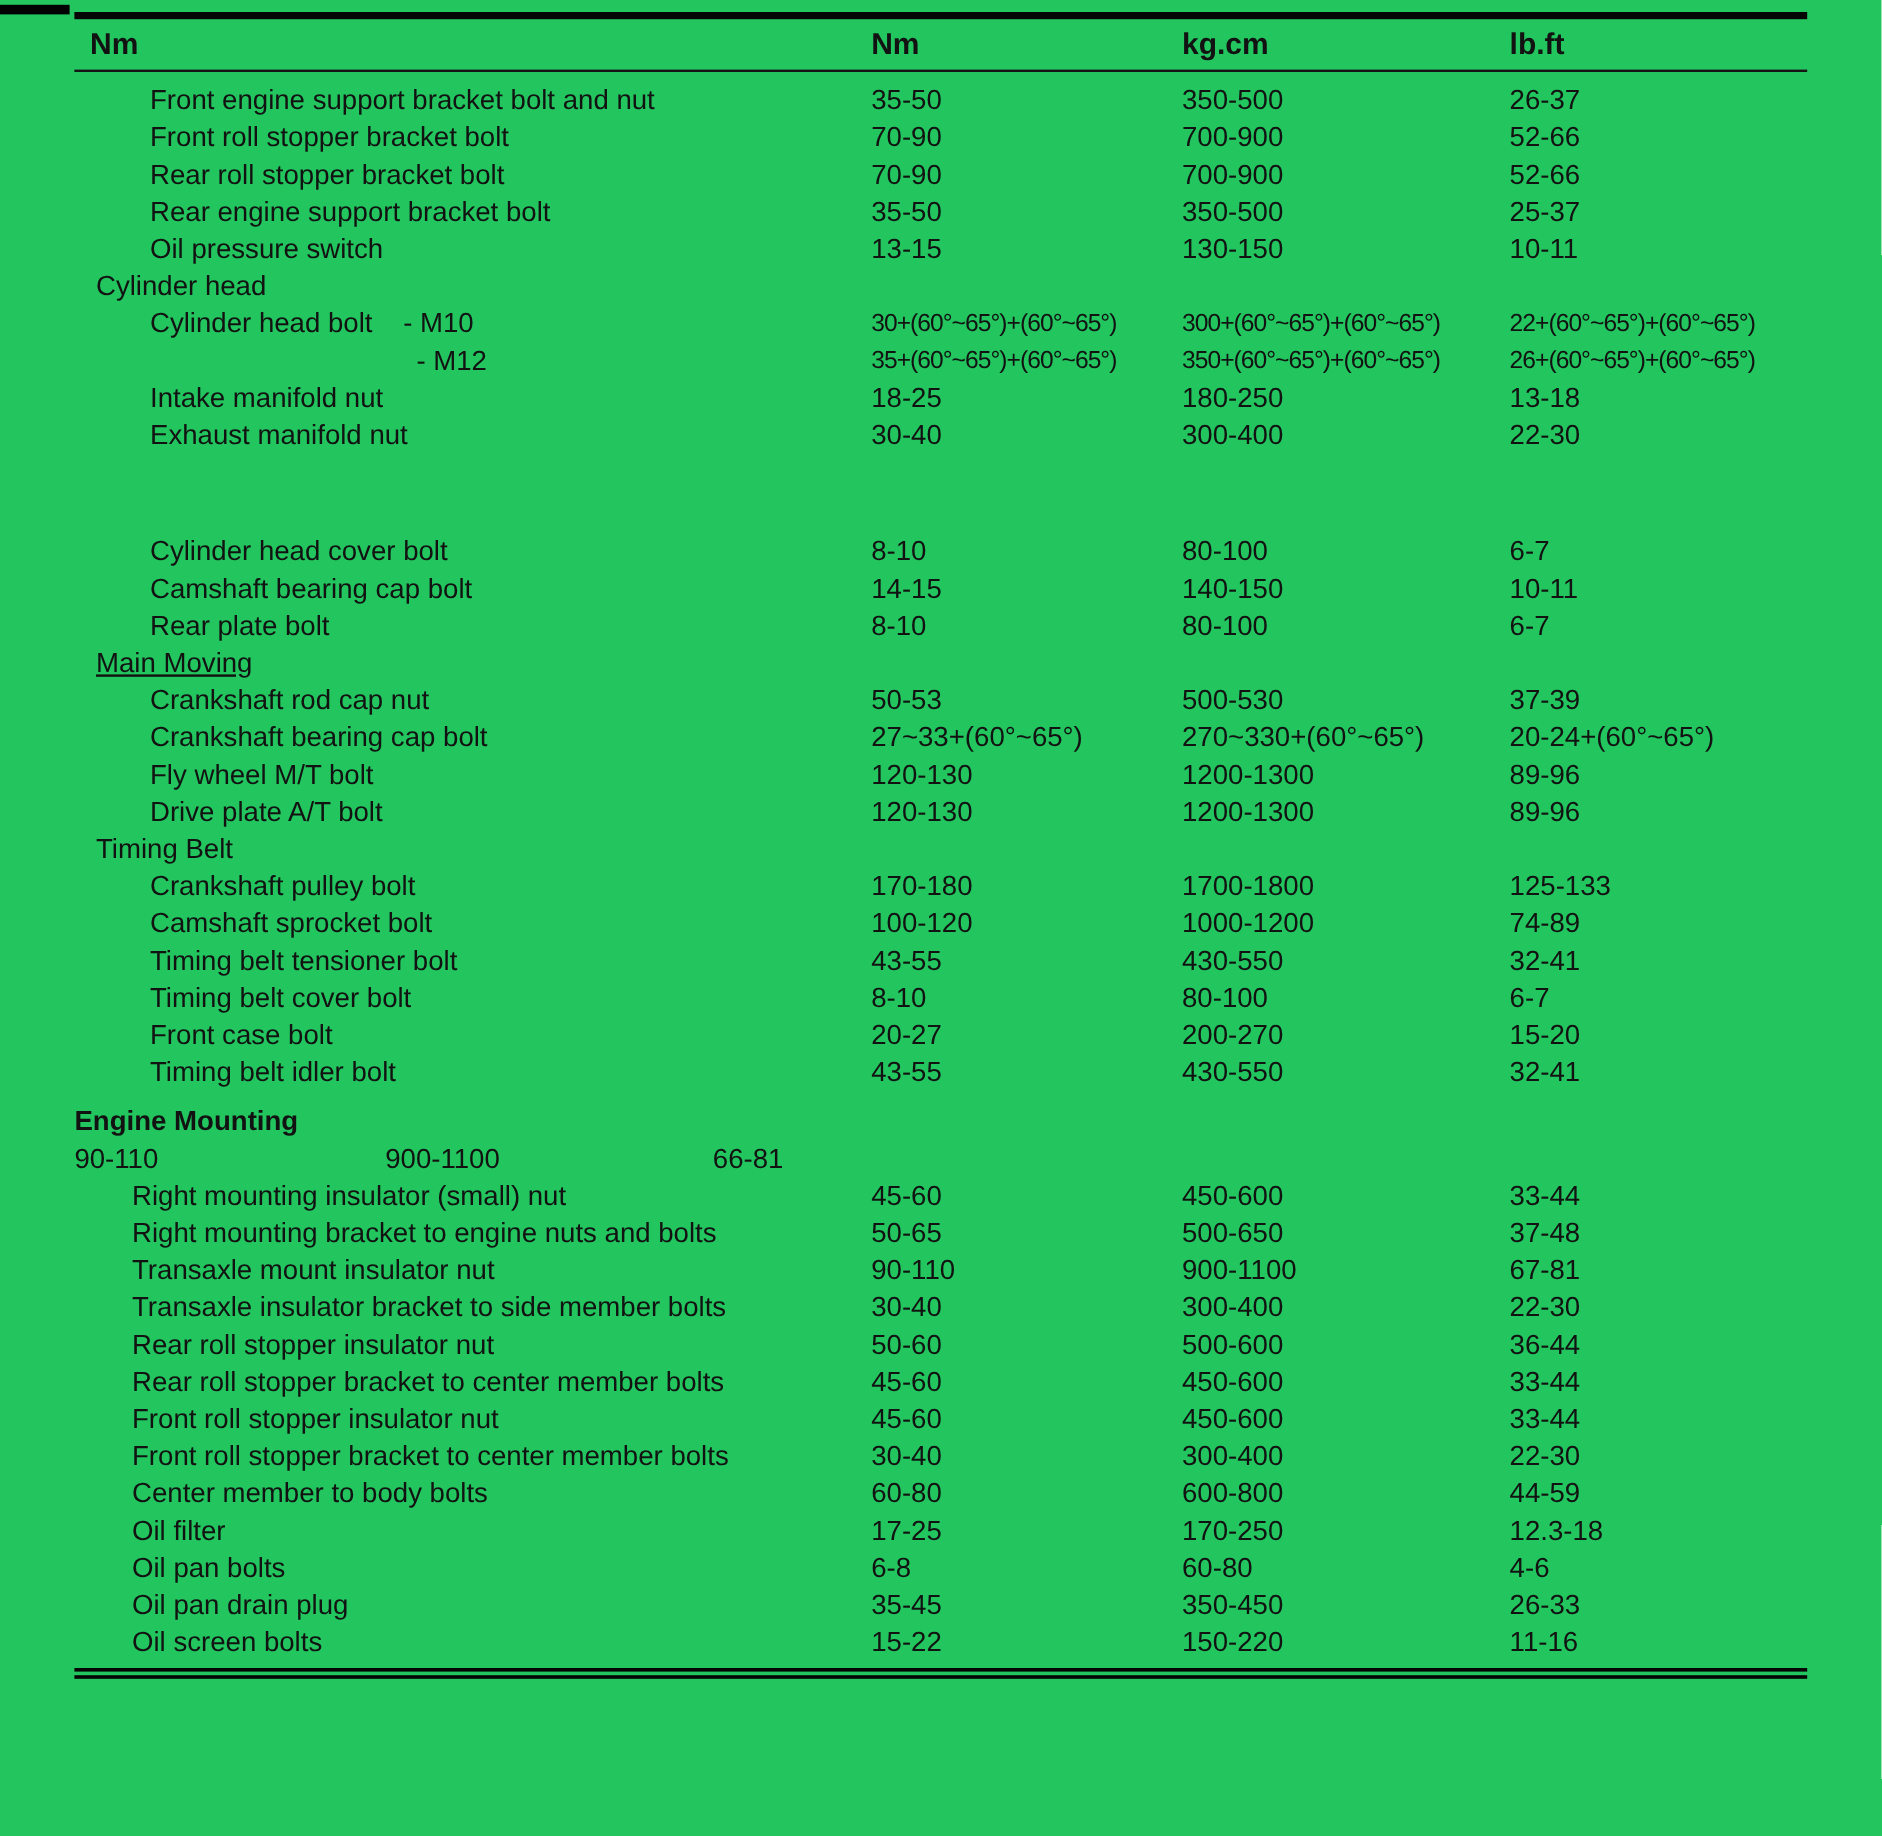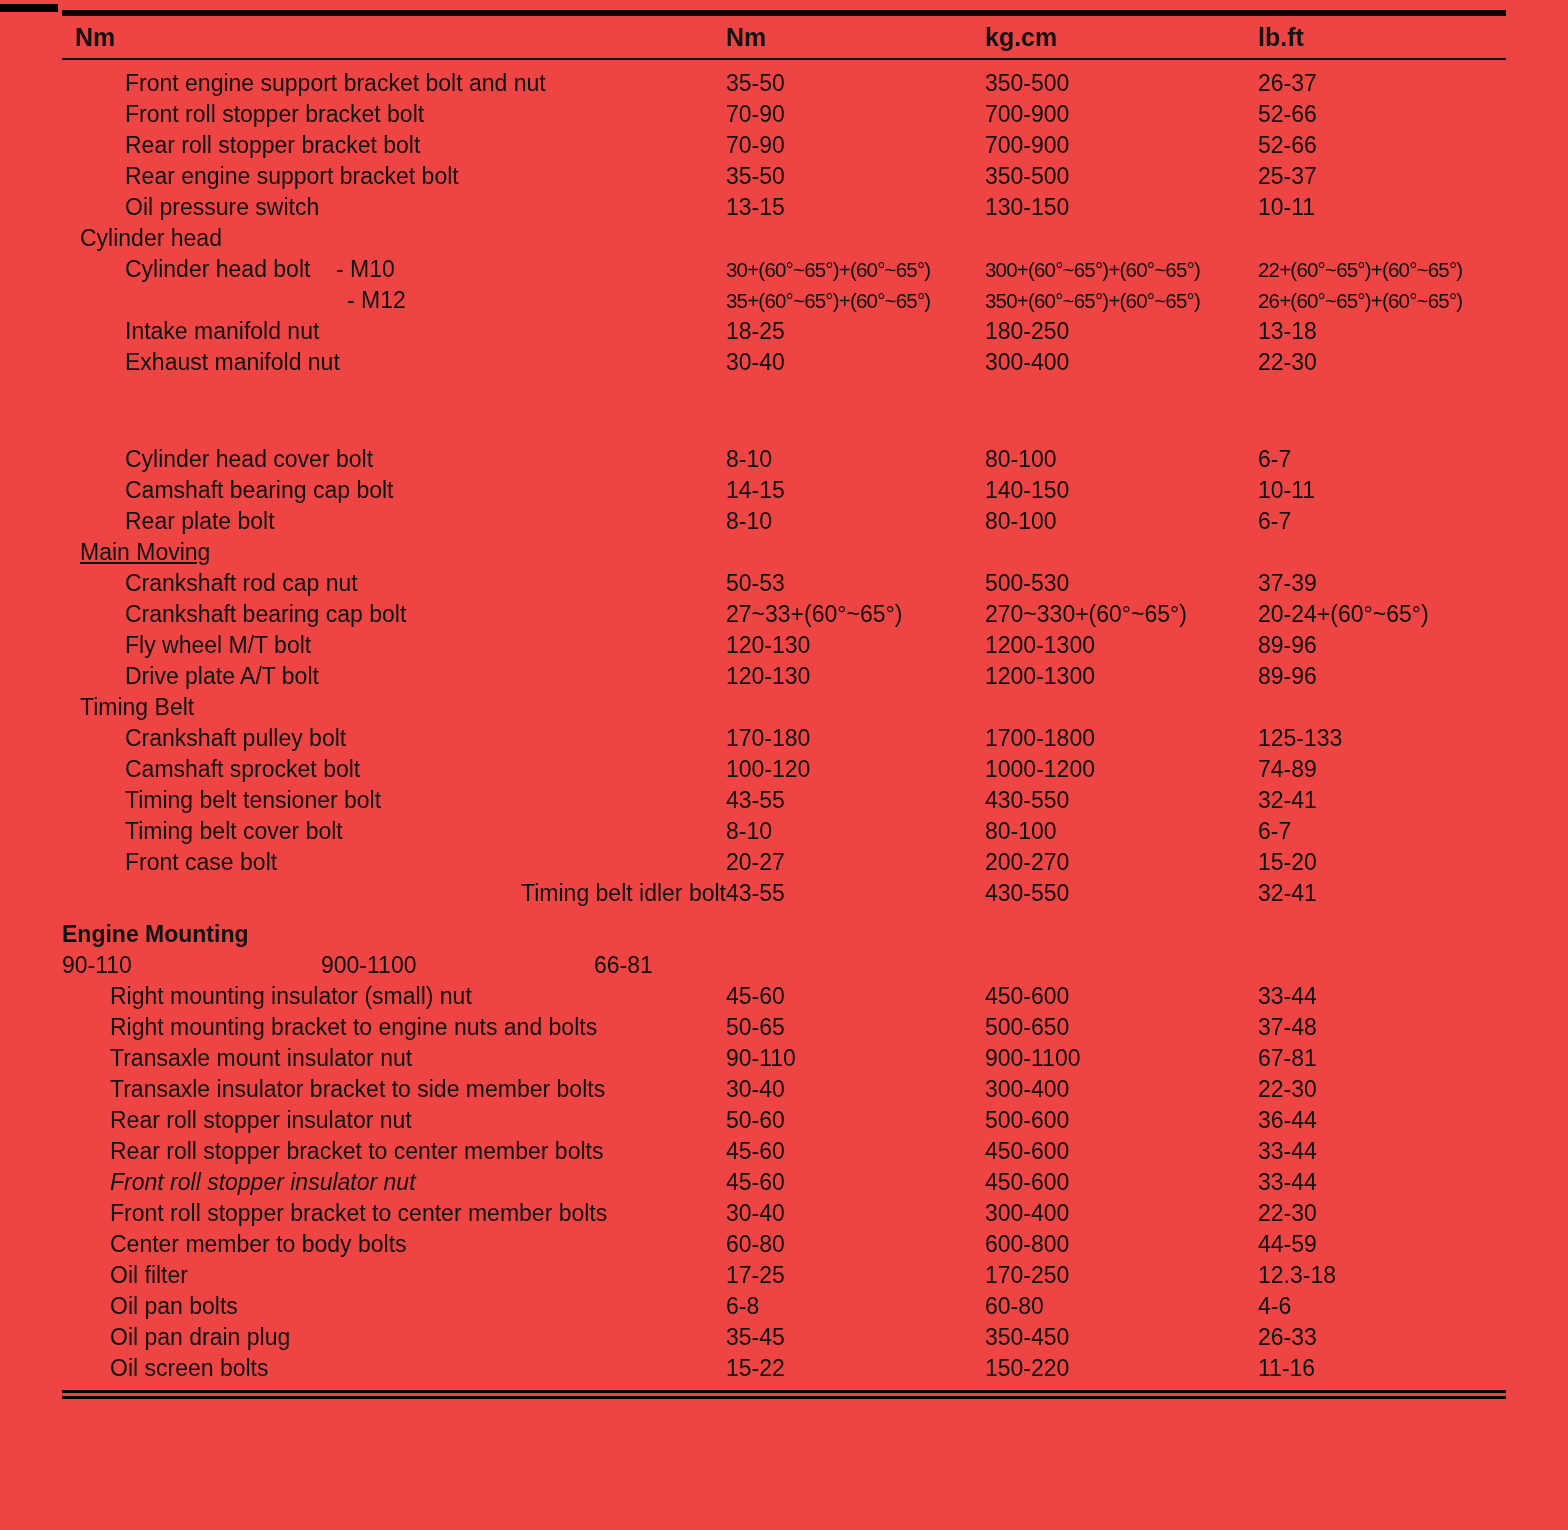--- a/index.html
+++ b/index.html
@@ -1,21 +1,21 @@
 <!DOCTYPE html>
 <html><head>
 <meta charset="utf-8">
 <style>
   html, body { margin: 0; padding: 0; background: #ffffff; }
   .page {
     position: relative;
     width: 1568px;
     height: 1530px;
     box-sizing: border-box;
-    background: #ef4444;
+    background: #22c55e;
     color: #121212;
     font-family: "Liberation Sans", sans-serif;
     padding: 10px 62px 0 62px;
     overflow: hidden;
   }
   .artifact-topleft {
     position: absolute;
     top: 4px; left: 0;
     width: 58px; height: 8px;
     background: #000;
@@ -215,21 +215,21 @@
         <div class="col col-kgcm">80-100</div>
         <div class="col col-lbft">6-7</div>
       </div>
       <div class="row item">
         <div class="col col-item" style="padding-left: 63px;">Front case bolt</div>
         <div class="col col-nm">20-27</div>
         <div class="col col-kgcm">200-270</div>
         <div class="col col-lbft">15-20</div>
       </div>
       <div class="row item">
-        <div class="col col-item" style="padding-left: 63px; text-align: right;">Timing belt idler bolt</div>
+        <div class="col col-item" style="padding-left: 63px;">Timing belt idler bolt</div>
         <div class="col col-nm">43-55</div>
         <div class="col col-kgcm">430-550</div>
         <div class="col col-lbft">32-41</div>
       </div>
       <div class="row section" style="margin-top: 10px;">
         <div class="col col-item" style="padding-left: 0px; font-weight: bold;">Engine Mounting</div>
         <div class="col col-nm"></div>
         <div class="col col-kgcm"></div>
         <div class="col col-lbft"></div>
       </div>
@@ -268,21 +268,21 @@
         <div class="col col-kgcm">500-600</div>
         <div class="col col-lbft">36-44</div>
       </div>
       <div class="row item">
         <div class="col col-item" style="padding-left: 48px;">Rear roll stopper bracket to center member bolts</div>
         <div class="col col-nm">45-60</div>
         <div class="col col-kgcm">450-600</div>
         <div class="col col-lbft">33-44</div>
       </div>
       <div class="row item">
-        <div class="col col-item" style="padding-left: 48px; font-style: italic;">Front roll stopper insulator nut</div>
+        <div class="col col-item" style="padding-left: 48px;">Front roll stopper insulator nut</div>
         <div class="col col-nm">45-60</div>
         <div class="col col-kgcm">450-600</div>
         <div class="col col-lbft">33-44</div>
       </div>
       <div class="row item">
         <div class="col col-item" style="padding-left: 48px;">Front roll stopper bracket to center member bolts</div>
         <div class="col col-nm">30-40</div>
         <div class="col col-kgcm">300-400</div>
         <div class="col col-lbft">22-30</div>
       </div>

